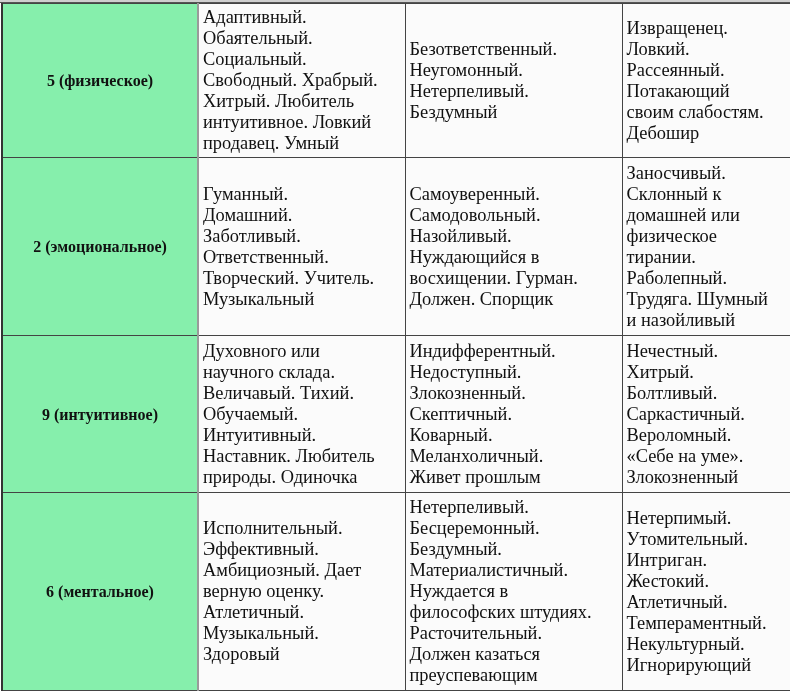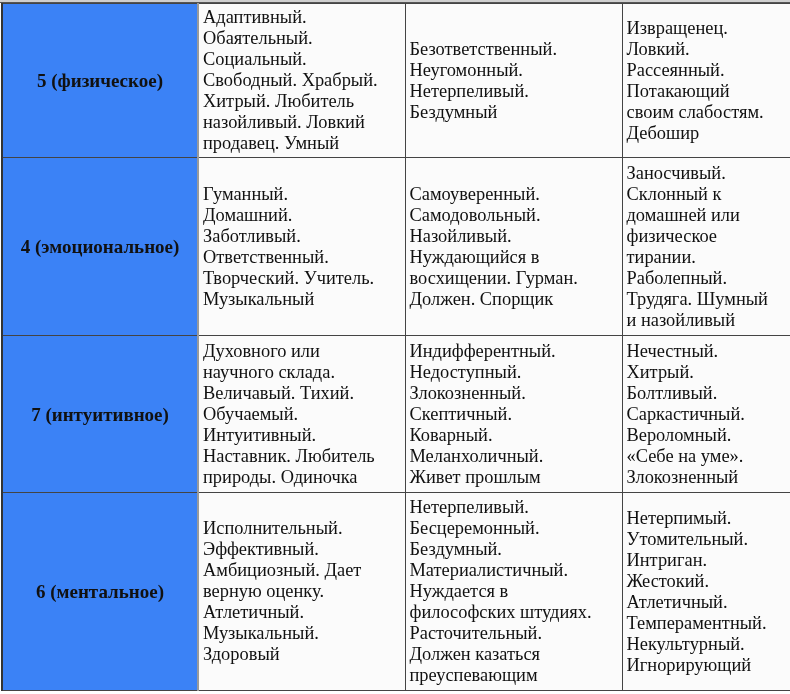--- a/index.html
+++ b/index.html
@@ -33,24 +33,24 @@
     table.traits td {
       border: 1px solid #444;
       vertical-align: middle;
       padding: 0 4px 0 4px;
       font-size: 18.4px;
       line-height: 21px;
       color: #111;
       background: #fbfbfb;
     }
     table.traits td.level {
-      background: #3b82f6;
+      background: #86efac;
       text-align: center;
       font-weight: bold;
-      font-size: 19px;
+      font-size: 16px;
       border-left: 2px solid #333;
     }
     table.traits td.c2 {
       border-left: 2px solid #9a9a9a;
     }
     col.col-level { width: 196px; }
     col.col-pos { width: 207px; }
     col.col-neu { width: 217px; }
     col.col-neg { width: 169px; }
     tr.row-5 { height: 154px; }
@@ -77,41 +77,41 @@
     <tr class="row-5">
       <td class="level">
         <span>5 (физическое)</span>
       </td>
       <td class="c2">
         <div class="cell-text">Адаптивный.
 Обаятельный.
 Социальный.
 Свободный. Храбрый.
 Хитрый. Любитель
-назойливый. Ловкий
+интуитивное. Ловкий
 продавец. Умный</div>
       </td>
       <td>
         <div class="cell-text">Безответственный.
 Неугомонный.
 Нетерпеливый.
 Бездумный</div>
       </td>
       <td>
         <div class="cell-text">Извращенец.
 Ловкий.
 Рассеянный.
 Потакающий
 своим слабостям.
 Дебошир</div>
       </td>
     </tr>
     <tr class="row-6">
       <td class="level">
-        <span>4 (эмоциональное)</span>
+        <span>2 (эмоциональное)</span>
       </td>
       <td class="c2">
         <div class="cell-text">Гуманный.
 Домашний.
 Заботливый.
 Ответственный.
 Творческий. Учитель.
 Музыкальный</div>
       </td>
       <td>
@@ -128,21 +128,21 @@
 домашней или
 физическое
 тирании.
 Раболепный.
 Трудяга. Шумный
 и назойливый</div>
       </td>
     </tr>
     <tr class="row-7">
       <td class="level">
-        <span>7 (интуитивное)</span>
+        <span>9 (интуитивное)</span>
       </td>
       <td class="c2">
         <div class="cell-text">Духовного или
 научного склада.
 Величавый. Тихий.
 Обучаемый.
 Интуитивный.
 Наставник. Любитель
 природы. Одиночка</div>
       </td>

